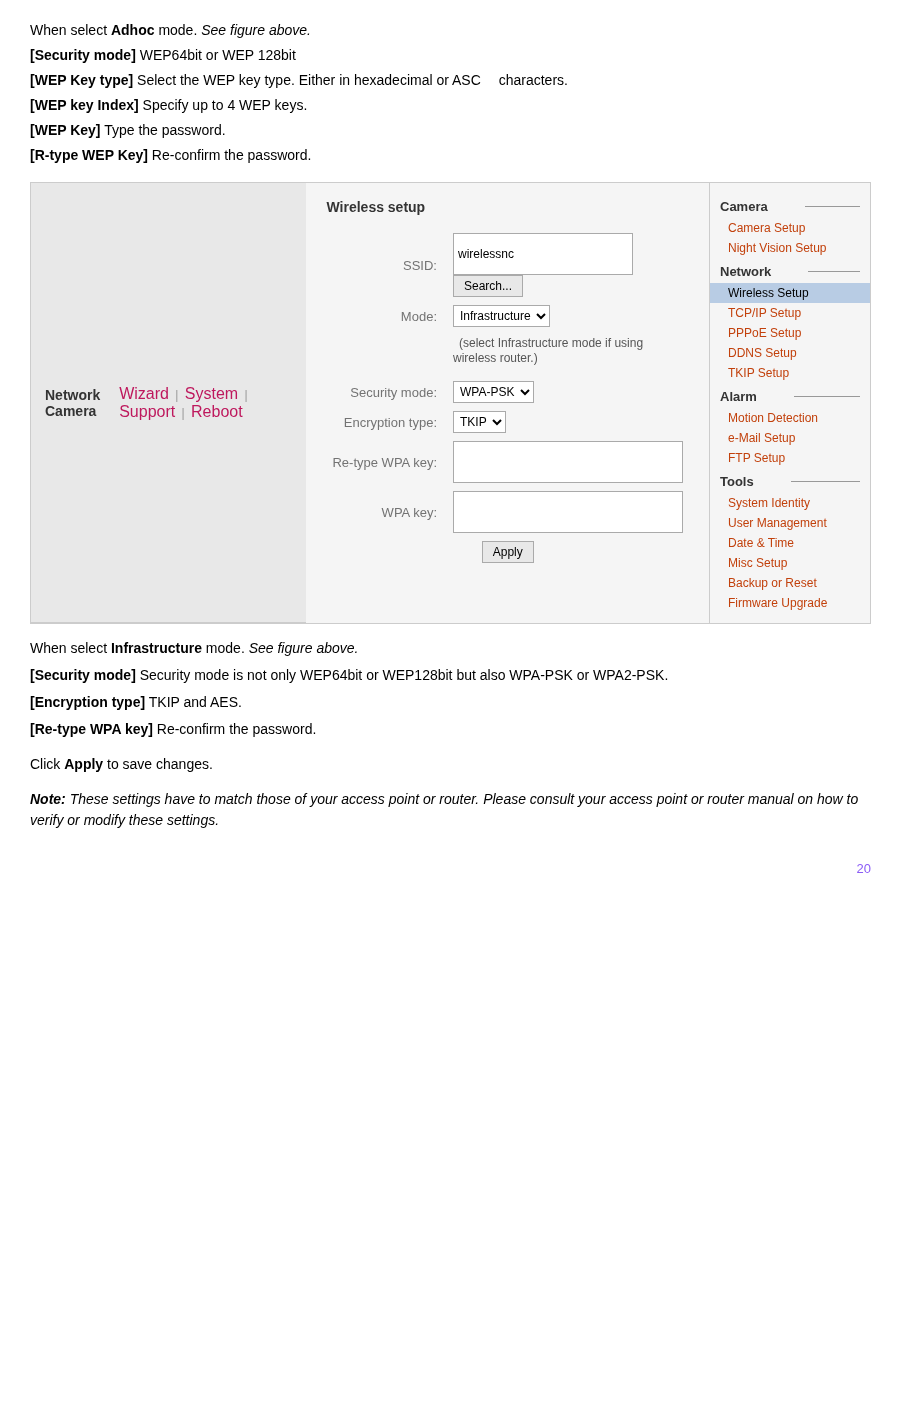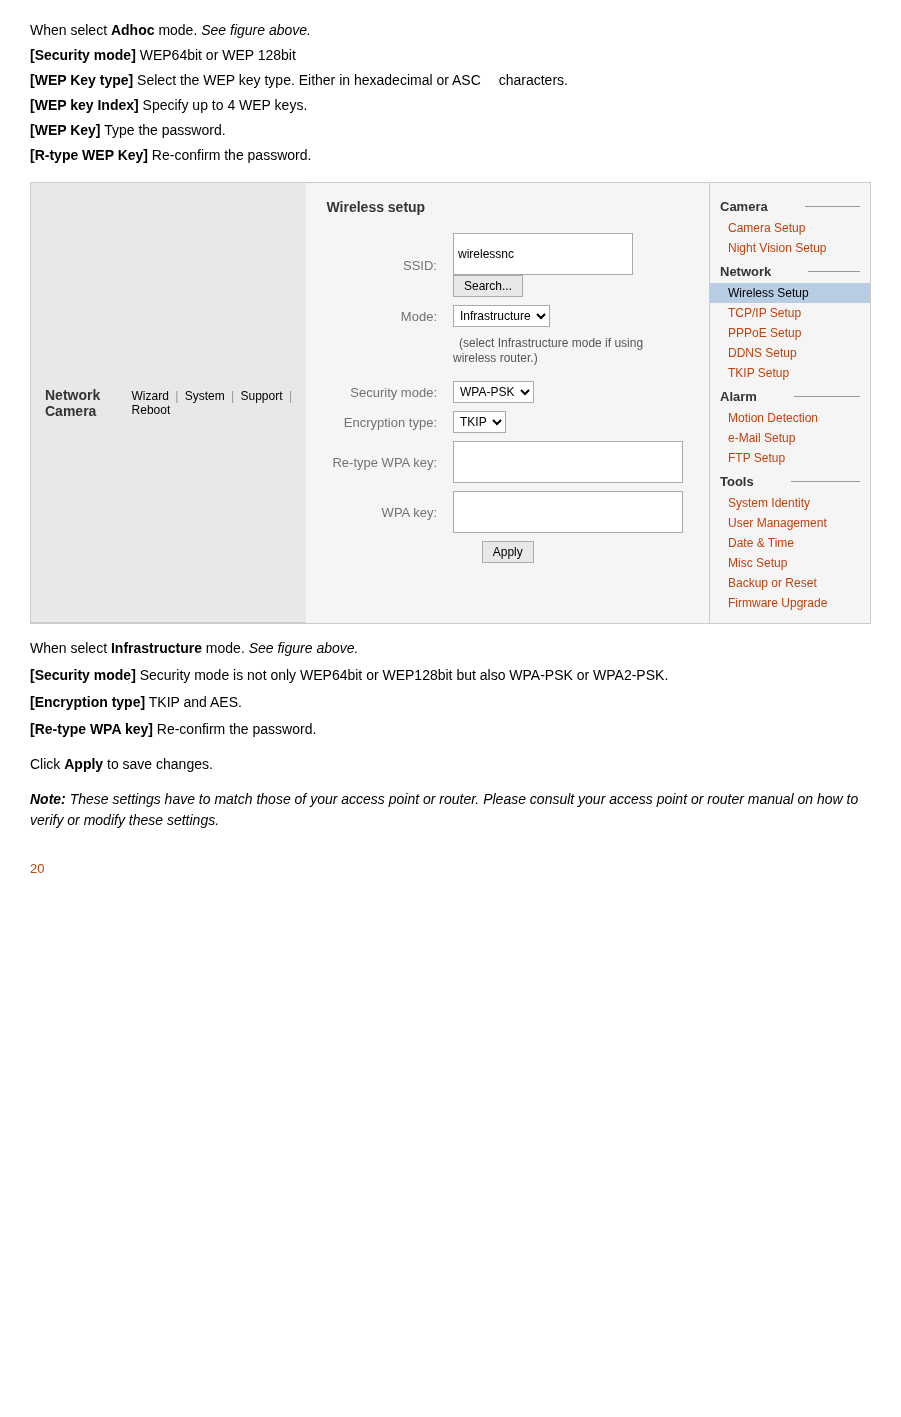--- a/index.html
+++ b/index.html
@@ -38,23 +38,23 @@
     }
     .camera-panel-header .nav-links {
       font-size: 12px;
       color: #555;
     }
     .camera-panel-header .nav-links span {
       margin: 0 3px;
       color: #999;
     }
     .camera-panel-header .nav-links a {
-      color: #000000;
+      color: #be185d;
       text-decoration: none;
-      font-size: 12px;
+      font-size: 16px;
     }
     .camera-panel-body {
       display: flex;
       flex-direction: row;
     }
     
     .content-area {
       flex: 1;
       padding: 16px 20px;
       border-right: 1px solid #ccc;
@@ -156,24 +156,24 @@
     }
     .section-text p {
       margin-bottom: 6px;
     }
     .note-text {
       font-style: italic;
       margin-top: 14px;
       line-height: 1.5;
     }
     .page-number {
-      text-align: left;
+      text-align: right;
       margin-top: 30px;
       font-size: 13px;
-      color: #c2410c;
+      color: #8b5cf6;
     }
   </style>
 </head>
 <body>
 
 <div class="intro-text">
   <p>
     When select <strong>Adhoc</strong> mode. <em>See figure above.</em>
   </p>
   <p><strong>[Security mode]</strong> WEP64bit or WEP 128bit</p>

